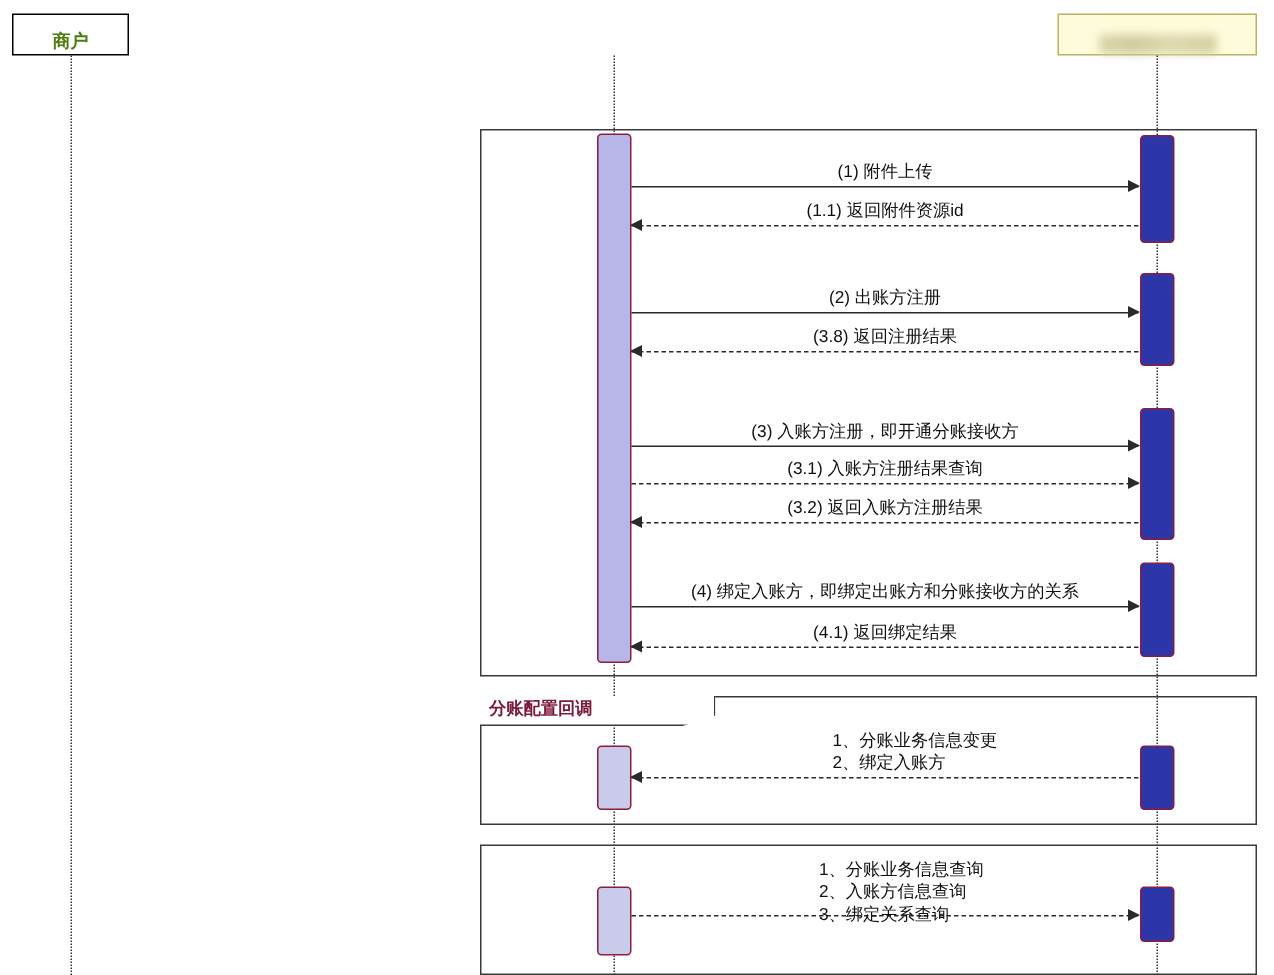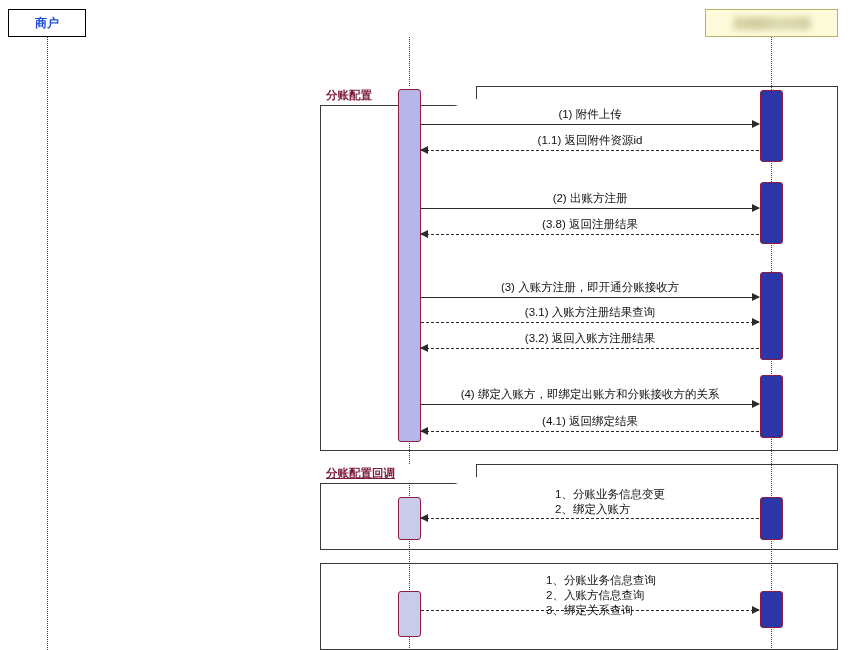--- a/index.html
+++ b/index.html
@@ -15,25 +15,25 @@
     width: 849px;
     height: 650px;
     overflow: hidden;
     background: #ffffff;
   }
   
   .actor {
     position: absolute;
     box-sizing: border-box;
     display: flex;
-    align-items: center;
+    align-items: flex-end;
     justify-content: center;
     font-size: 12px;
     font-weight: bold;
-    color: #1d4ed8;
+    color: #4d7c0f;
     border: 1px solid #000000;
     background: #ffffff;
   }
   .actor.merchant {
     left: 8px;
     top: 9px;
     width: 78px;
     height: 28px;
   }
   .actor.system {
@@ -171,21 +171,20 @@
   </div>
   <div class="actor bank">
     <span class="blurred"></span>
   </div>
 
   <div class="lifeline ll-merchant"></div>
   <div class="lifeline ll-system"></div>
   <div class="lifeline ll-bank"></div>
 
   <div class="frag" style="left:320px; top:86px; width:518px; height:365px;"></div>
-  <div class="frag-label" style="left:320px; top:86px; width:157px; height:20px;">分账配置</div>
 
   <div class="act" style="left:398px; top:89px; width:23px; height:353px;"></div>
 
   <div class="act bank" style="left:760px; top:90px; width:23px; height:72px;"></div>
   <div class="act bank" style="left:760px; top:182px; width:23px; height:62px;"></div>
   <div class="act bank" style="left:760px; top:272px; width:23px; height:88px;"></div>
   <div class="act bank" style="left:760px; top:375px; width:23px; height:63px;"></div>
 
   <div class="msg to-right" style="left:421px; top:124px; width:338px;">
     <div class="line"></div>
@@ -235,21 +234,21 @@
     <div class="label">(4) 绑定入账方，即绑定出账方和分账接收方的关系</div>
   </div>
 
   <div class="msg to-left dashed" style="left:421px; top:431px; width:338px;">
     <div class="line"></div>
     <div class="head"></div>
     <div class="label">(4.1) 返回绑定结果</div>
   </div>
 
   <div class="frag" style="left:320px; top:464px; width:518px; height:86px;"></div>
-  <div class="frag-label" style="left:320px; top:464px; width:157px; height:20px;text-decoration:underline;">分账配置回调</div>
+  <div class="frag-label" style="left:320px; top:464px; width:157px; height:20px;">分账配置回调</div>
 
   <div class="act light" style="left:398px; top:497px; width:23px; height:43px;"></div>
   <div class="act bank" style="left:760px; top:497px; width:23px; height:43px;"></div>
 
   <div class="msg to-left dashed" style="left:421px; top:518px; width:338px;">
     <div class="line"></div>
     <div class="head"></div>
     <div class="label multi" style="left:90px; width:auto; bottom:1px;">
       <span>1、分账业务信息变更</span>
       <span>2、绑定入账方</span>

